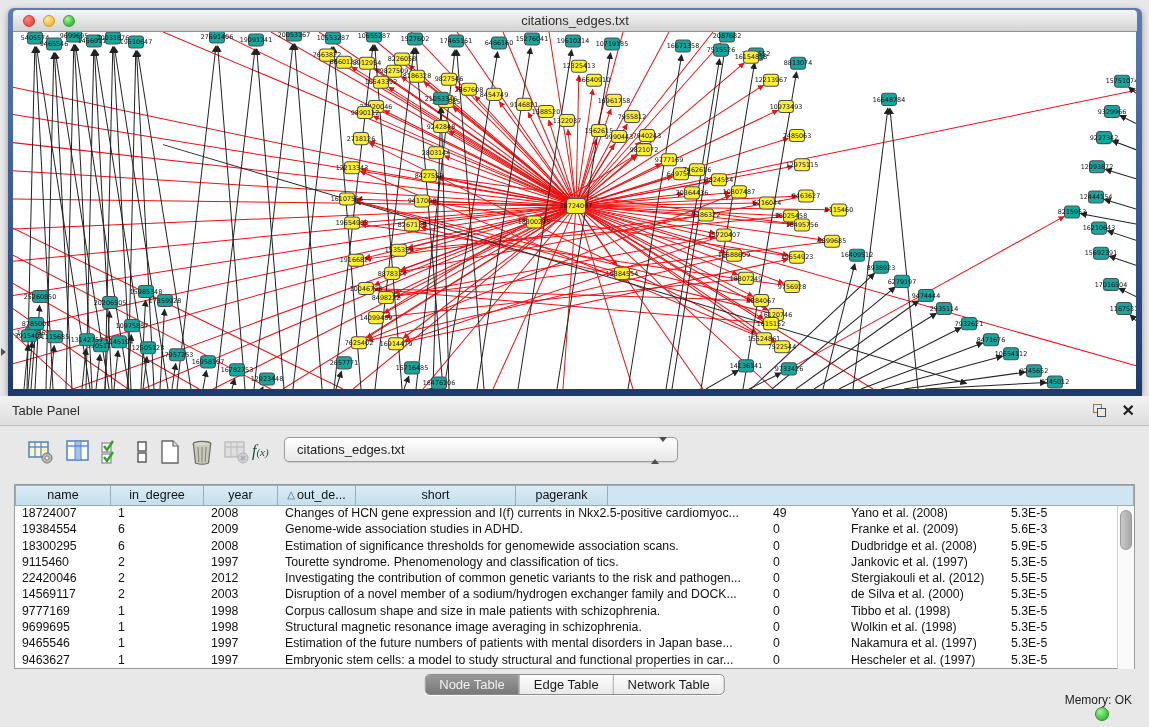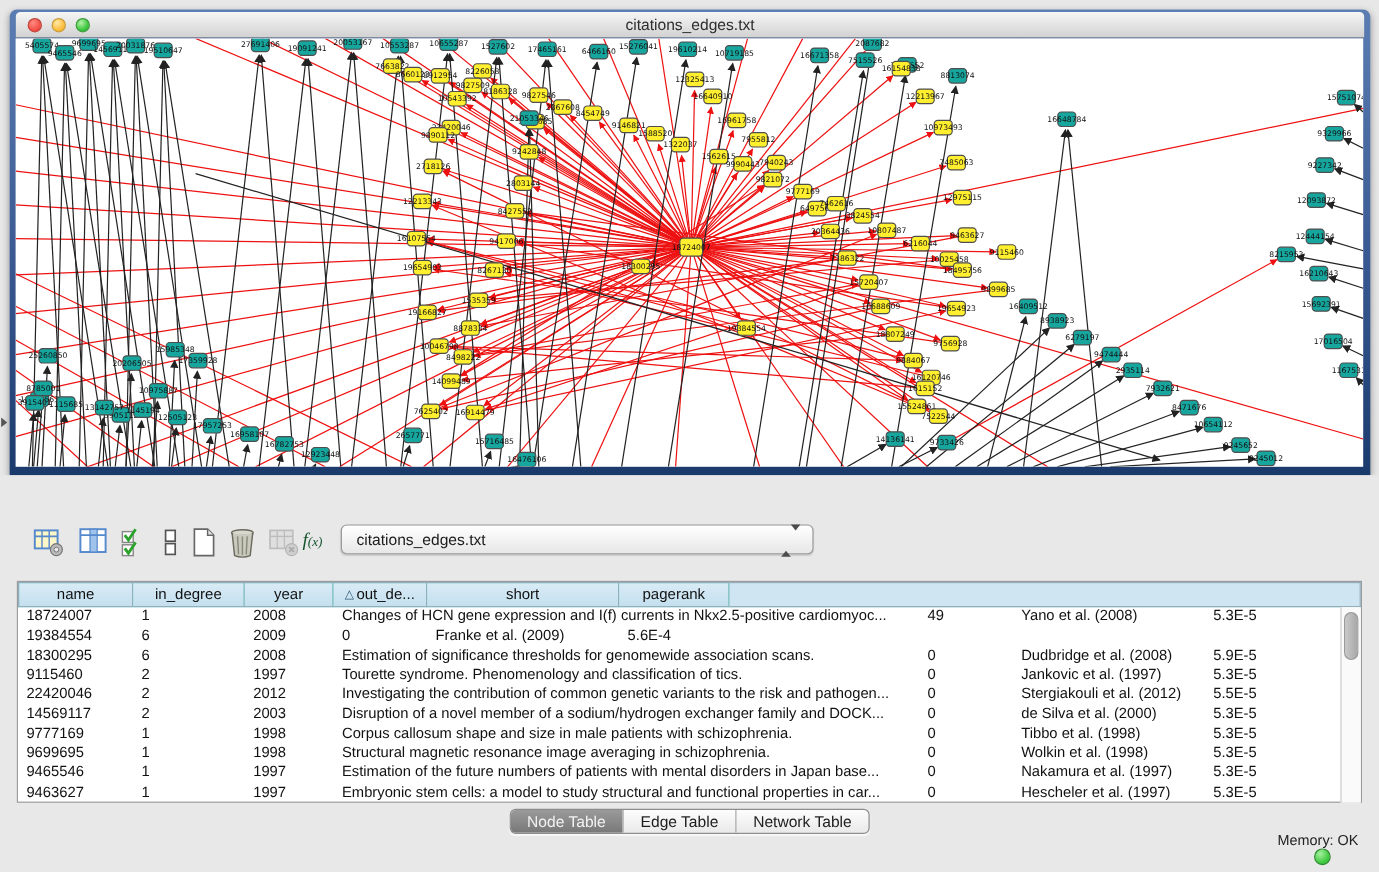--- a/index.html
+++ b/index.html
@@ -603,20 +603,28 @@
             <rect x="418.5" y="343" width="15" height="12" rx="3" fill="#17a69e" stroke="#4e4e4e" stroke-width="1"></rect>
             <text x="426" y="351.2" text-anchor="middle" font-size="6.4" fill="#111" font-family="&quot;DejaVu Sans&quot;, sans-serif">16476106</text>
           </g>
       </svg>
     </div>
   </div>
 
   <div id="edge-arrow"></div>
 
   <div id="table-panel">
+    <div id="panel-header">
+      <span id="panel-title">Table Panel</span>
+      <span id="float-icon">
+          <span class="sq1"></span>
+          <span class="sq2"></span>
+        </span>
+      <span id="close-icon">✕</span>
+    </div>
 
     <div id="panel-toolbar">
       <span class="tb-icon" style="left:26px">
         <svg width="28" height="28" viewBox="0 0 28 28">
           <rect x="3" y="4" width="19" height="15" fill="#fdf6c8" stroke="#5588cc" stroke-width="1.6"></rect>
           <line x1="3" y1="9" x2="22" y2="9" stroke="#5588cc" stroke-width="1.4"></line>
           <line x1="9" y1="4" x2="9" y2="19" stroke="#5588cc" stroke-width="1.2"></line>
           <line x1="15" y1="4" x2="15" y2="19" stroke="#5588cc" stroke-width="1.2"></line>
           <circle cx="21" cy="20" r="5" fill="#b9b9b9" stroke="#777" stroke-width="1"></circle>
           <circle cx="21" cy="20" r="2" fill="#e9e9e9" stroke="#777" stroke-width="0.8"></circle>
@@ -693,23 +701,24 @@
               <div class="tcell" style="flex: 0 0 74px; width: 74px;">2008</div>
               <div class="tcell" style="flex: 0 0 488px; width: 488px;">Changes of HCN gene expression and I(f) currents in Nkx2.5-positive cardiomyoc...</div>
               <div class="tcell" style="flex: 0 0 78px; width: 78px;">49</div>
               <div class="tcell" style="flex: 0 0 160px; width: 160px;">Yano et al. (2008)</div>
               <div class="tcell" style="flex: 0 0 92px; width: 92px;">5.3E-5</div>
             </div>
             <div class="trow">
               <div class="tcell" style="flex: 0 0 96px; width: 96px;">19384554</div>
               <div class="tcell" style="flex: 0 0 93px; width: 93px;">6</div>
               <div class="tcell" style="flex: 0 0 74px; width: 74px;">2009</div>
+              <div class="tcell" style="flex: 0 0 488px; width: 488px;">Genome-wide association studies in ADHD.</div>
               <div class="tcell" style="flex: 0 0 78px; width: 78px;">0</div>
               <div class="tcell" style="flex: 0 0 160px; width: 160px;">Franke et al. (2009)</div>
-              <div class="tcell" style="flex: 0 0 92px; width: 92px;">5.6E-4</div>
+              <div class="tcell" style="flex: 0 0 92px; width: 92px;">5.6E-3</div>
             </div>
             <div class="trow">
               <div class="tcell" style="flex: 0 0 96px; width: 96px;">18300295</div>
               <div class="tcell" style="flex: 0 0 93px; width: 93px;">6</div>
               <div class="tcell" style="flex: 0 0 74px; width: 74px;">2008</div>
               <div class="tcell" style="flex: 0 0 488px; width: 488px;">Estimation of significance thresholds for genomewide association scans.</div>
               <div class="tcell" style="flex: 0 0 78px; width: 78px;">0</div>
               <div class="tcell" style="flex: 0 0 160px; width: 160px;">Dudbridge et al. (2008)</div>
               <div class="tcell" style="flex: 0 0 92px; width: 92px;">5.9E-5</div>
             </div>

